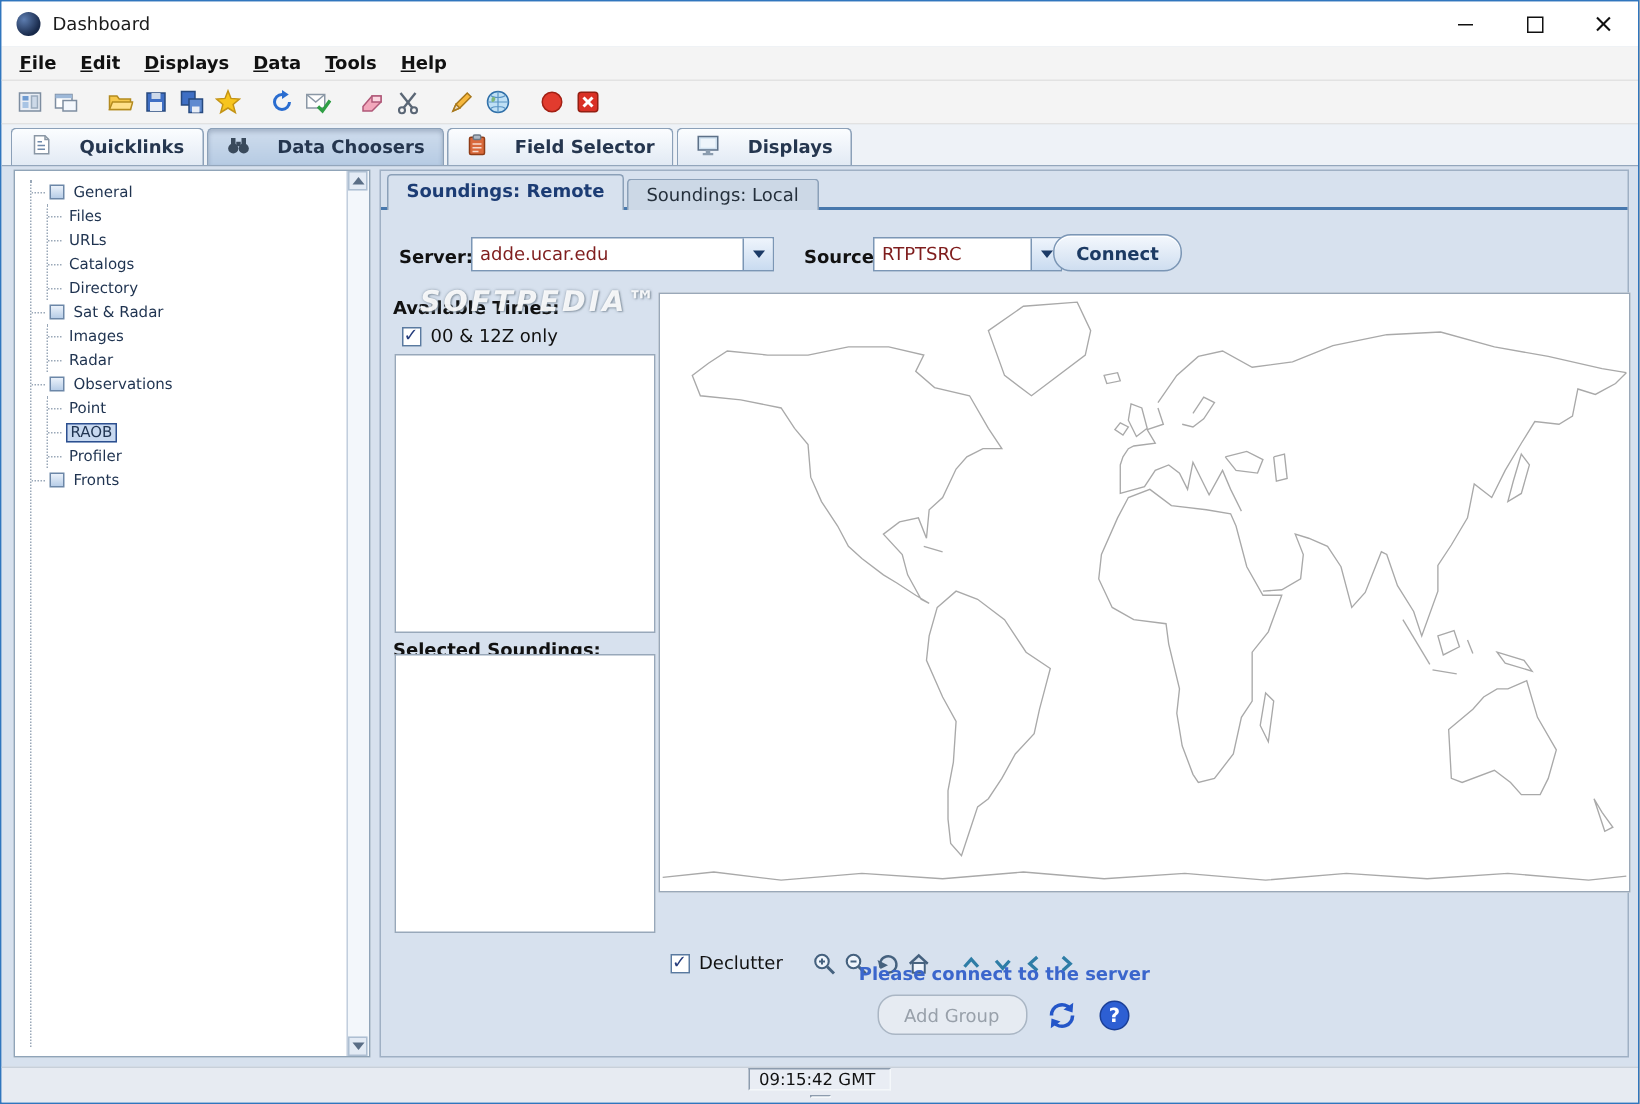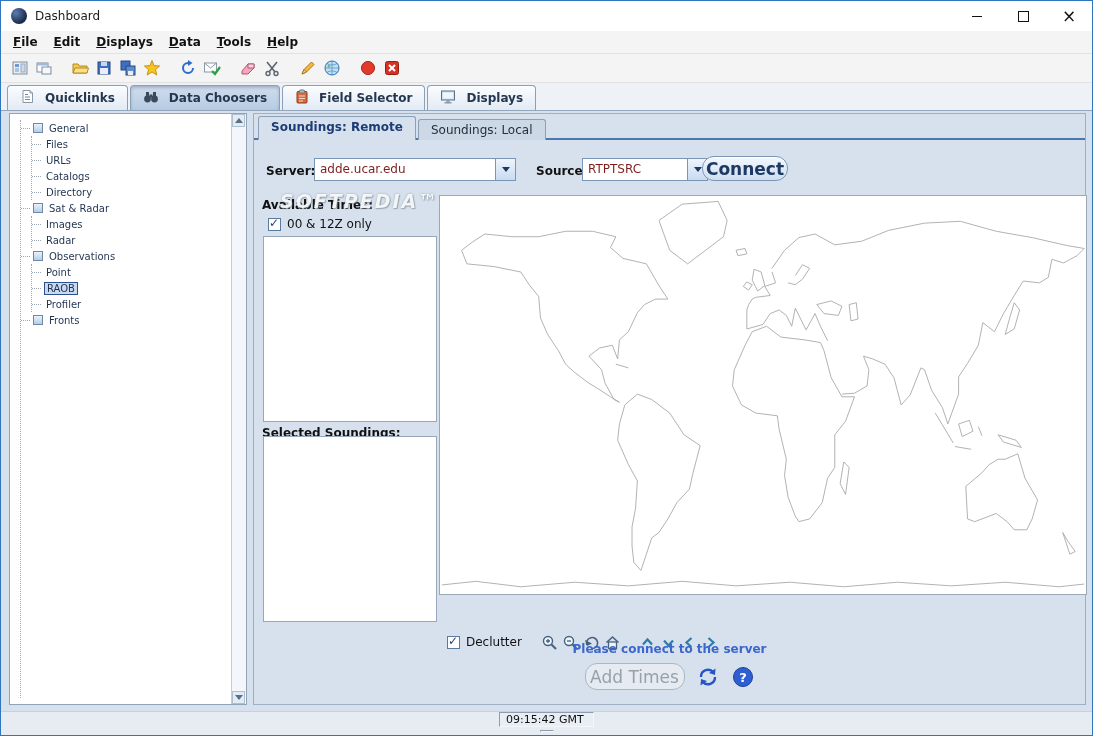--- a/index.html
+++ b/index.html
@@ -24,21 +24,21 @@
   .menu-item{padding:2px 8px;font-weight:bold;font-size:12px;color:#111;}
   .menu-item::first-letter{text-decoration:underline;}
   
   .toolbar{position:absolute;left:0;right:0;top:53px;height:29px;background:#f4f4f4;
     border-bottom:1px solid #e2e2e2;display:flex;align-items:center;padding-left:8px;box-sizing:border-box;}
   .tbtn{width:22px;height:22px;display:inline-flex;align-items:center;justify-content:center;margin-right:2px;flex:none;}
   .tb-gap{margin-left:12px;}
   
   .maintabs{position:absolute;left:0;right:0;top:82px;height:28px;background:#eef2f7;
     border-bottom:1px solid #93a6bc;display:flex;align-items:flex-end;padding-left:6px;box-sizing:border-box;}
-  .mtab{display:flex;align-items:center;gap:10px;height:25px;box-sizing:border-box;
+  .mtab{display:flex;align-items:center;gap:18px;height:25px;box-sizing:border-box;
     padding:3px 12px;margin-right:2px;border:1px solid #8ba0b8;border-bottom:none;
     border-radius:4px 4px 0 0;background:linear-gradient(#fbfdff,#e2eaf4);
     font-size:12px;font-weight:bold;color:#25364f;}
   .mtab.selected{background:linear-gradient(#cfdded,#b6cbe3);box-shadow:inset 0 2px 3px rgba(40,60,90,.25);}
   
   .content{position:absolute;left:0;right:0;top:110px;bottom:24px;background:#d7e1ee;}
   
   .treepanel{position:absolute;left:8px;top:2px;width:238px;bottom:6px;background:#fff;
     border:1px solid #90a4b8;box-sizing:border-box;}
   .tree{position:absolute;left:10px;top:6px;right:18px;bottom:6px;overflow:hidden;
@@ -64,21 +64,21 @@
     border:1px solid #8ba0b8;border-bottom:none;border-radius:3px 3px 0 0;background:#ccd8e6;color:#25303c;}
   .stab.selected{height:24px;background:#d7e1ee;font-weight:bold;color:#1c3c74;}
   .tabline{position:absolute;left:0;right:0;top:24px;height:2px;background:#4878ad;z-index:1;}
   .lbl{position:absolute;font-size:12px;font-weight:bold;color:#111;white-space:nowrap;text-align:right;}
   .combo{position:absolute;height:23px;display:flex;background:#fff;border:1px solid #7b96b5;box-sizing:border-box;}
   .combo .val{flex:1;padding:3px 5px 0 5px;font-size:12px;color:#7f1d1d;overflow:hidden;white-space:nowrap;}
   .combo .drop{width:19px;border-left:1px solid #7b96b5;background:linear-gradient(#eef4fc,#c9dbf0);
     display:flex;align-items:center;justify-content:center;flex:none;}
   .combo .drop i{width:0;height:0;border-left:4px solid transparent;border-right:4px solid transparent;border-top:5px solid #1b3a66;}
   .btn{position:absolute;box-sizing:border-box;border:1px solid #7b96b5;border-radius:12px;
-    background:linear-gradient(#f4f8fd,#cfdef0);font-size:17px;font-weight:bold;color:#1c3a63;
+    background:linear-gradient(#f4f8fd,#cfdef0);font-size:12px;font-weight:bold;color:#1c3a63;
     display:flex;align-items:center;justify-content:center;box-shadow:inset 0 1px 0 #fff;}
   .btn.disabled{background:#e6ebf2;color:#98a0aa;border-color:#aab6c4;font-weight:normal;box-shadow:none;}
   .cb{position:absolute;width:13px;height:13px;background:#fff;border:1px solid #5a7aa0;box-sizing:border-box;}
   .cb.checked::after{content:"✓";position:absolute;left:0px;top:-3px;font-size:12px;font-weight:bold;color:#253c7c;}
   .cblabel{position:absolute;font-size:12px;color:#111;white-space:nowrap;}
   .listbox{position:absolute;background:#fff;border:1px solid #98a8ba;box-sizing:border-box;}
   .mappanel{position:absolute;left:185px;top:81px;width:648px;height:400px;background:#fff;
     border:1px solid #9aa8b8;box-sizing:border-box;}
   .mappanel svg{display:block;width:100%;height:100%;}
   .watermark{position:absolute;left:26px;top:76px;font-size:19px;font-weight:bold;font-style:italic;
@@ -468,21 +468,21 @@
               <svg width="15" height="15">
                 <path d="M5.5,3 L10.5,7.5 L5.5,12" fill="none" stroke="#2e7da6" stroke-width="2.2"></path>
               </svg>
             </span>
         </span>
       </div>
 
       <div class="statusmsg">Please connect to the server</div>
 
       <div class="actions">
-        <div class="btn disabled addsource">Add Times</div>
+        <div class="btn disabled addsource">Add Group</div>
         <span class="roundicon">
             <svg width="22" height="22">
               <path d="M4,11 A7,7 0 0 1 16.5,6.5" fill="none" stroke="#2456c8" stroke-width="2.4"></path>
               <path d="M18.5,2.5 L18,9 L12,7 Z" fill="#2456c8"></path>
               <path d="M18,11 A7,7 0 0 1 5.5,15.5" fill="none" stroke="#2456c8" stroke-width="2.4"></path>
               <path d="M3.5,19.5 L4,13 L10,15 Z" fill="#2456c8"></path>
             </svg>
           </span>
         <span class="roundicon">
             <svg width="22" height="22">

